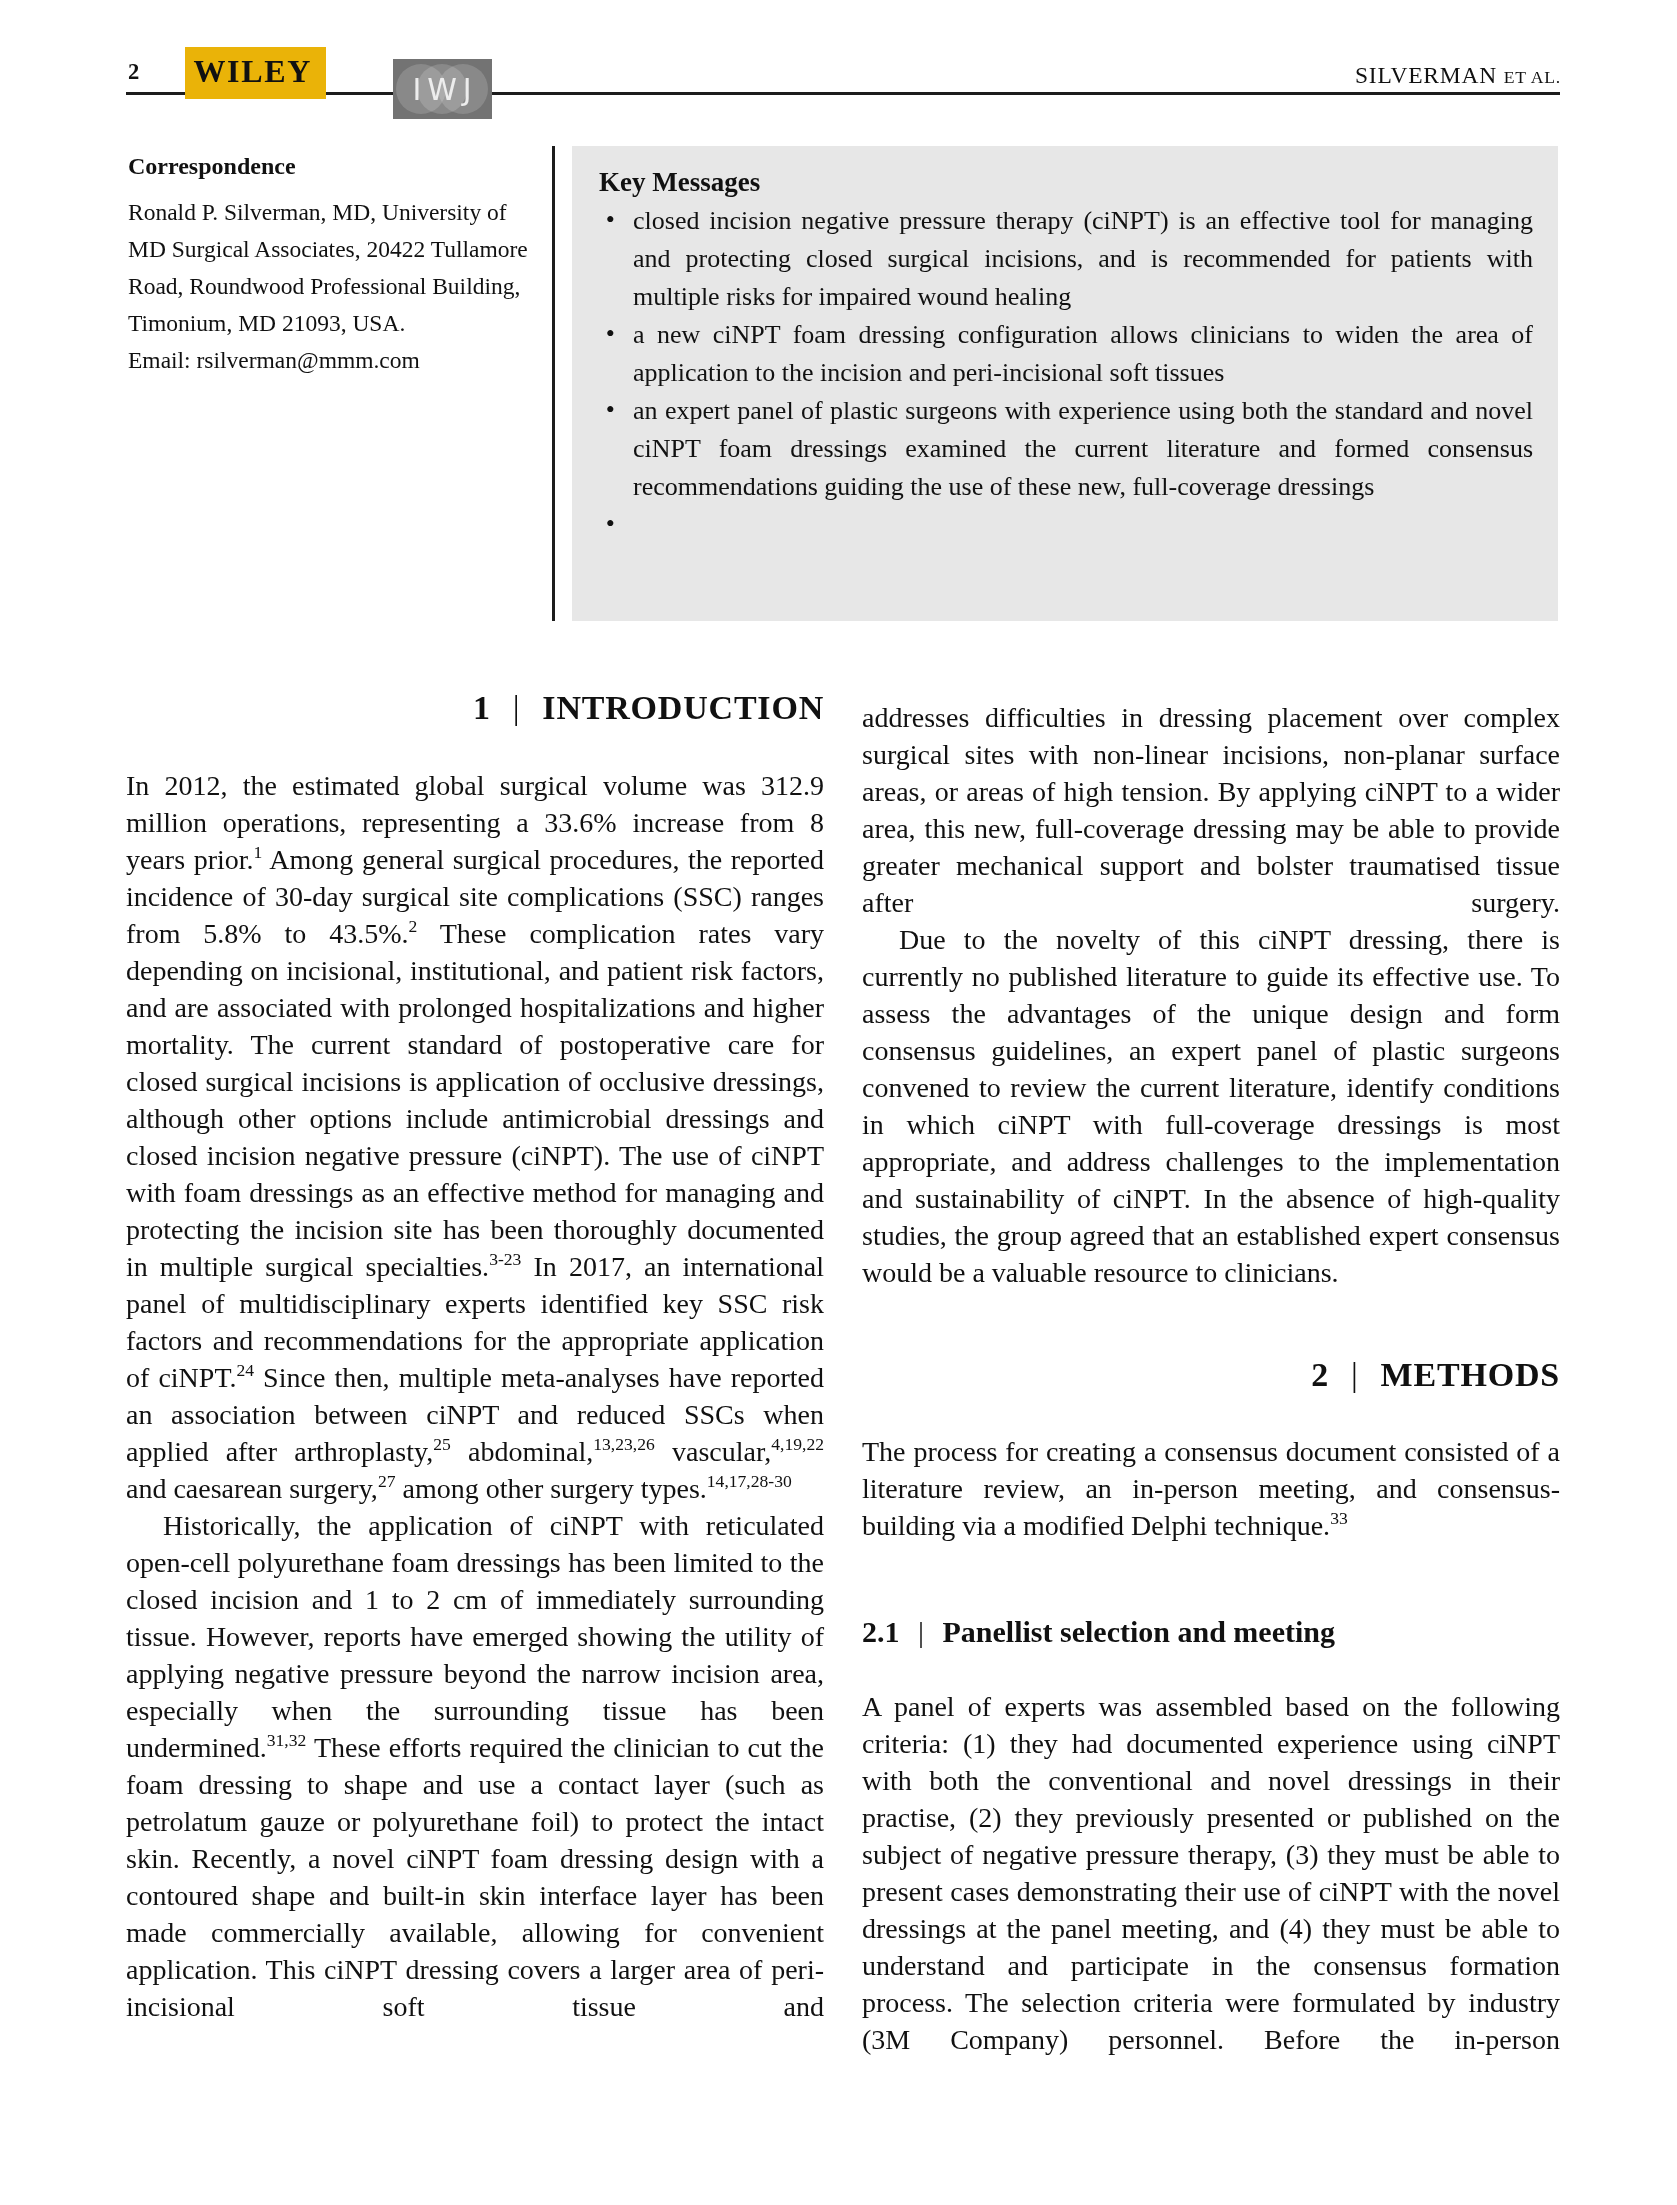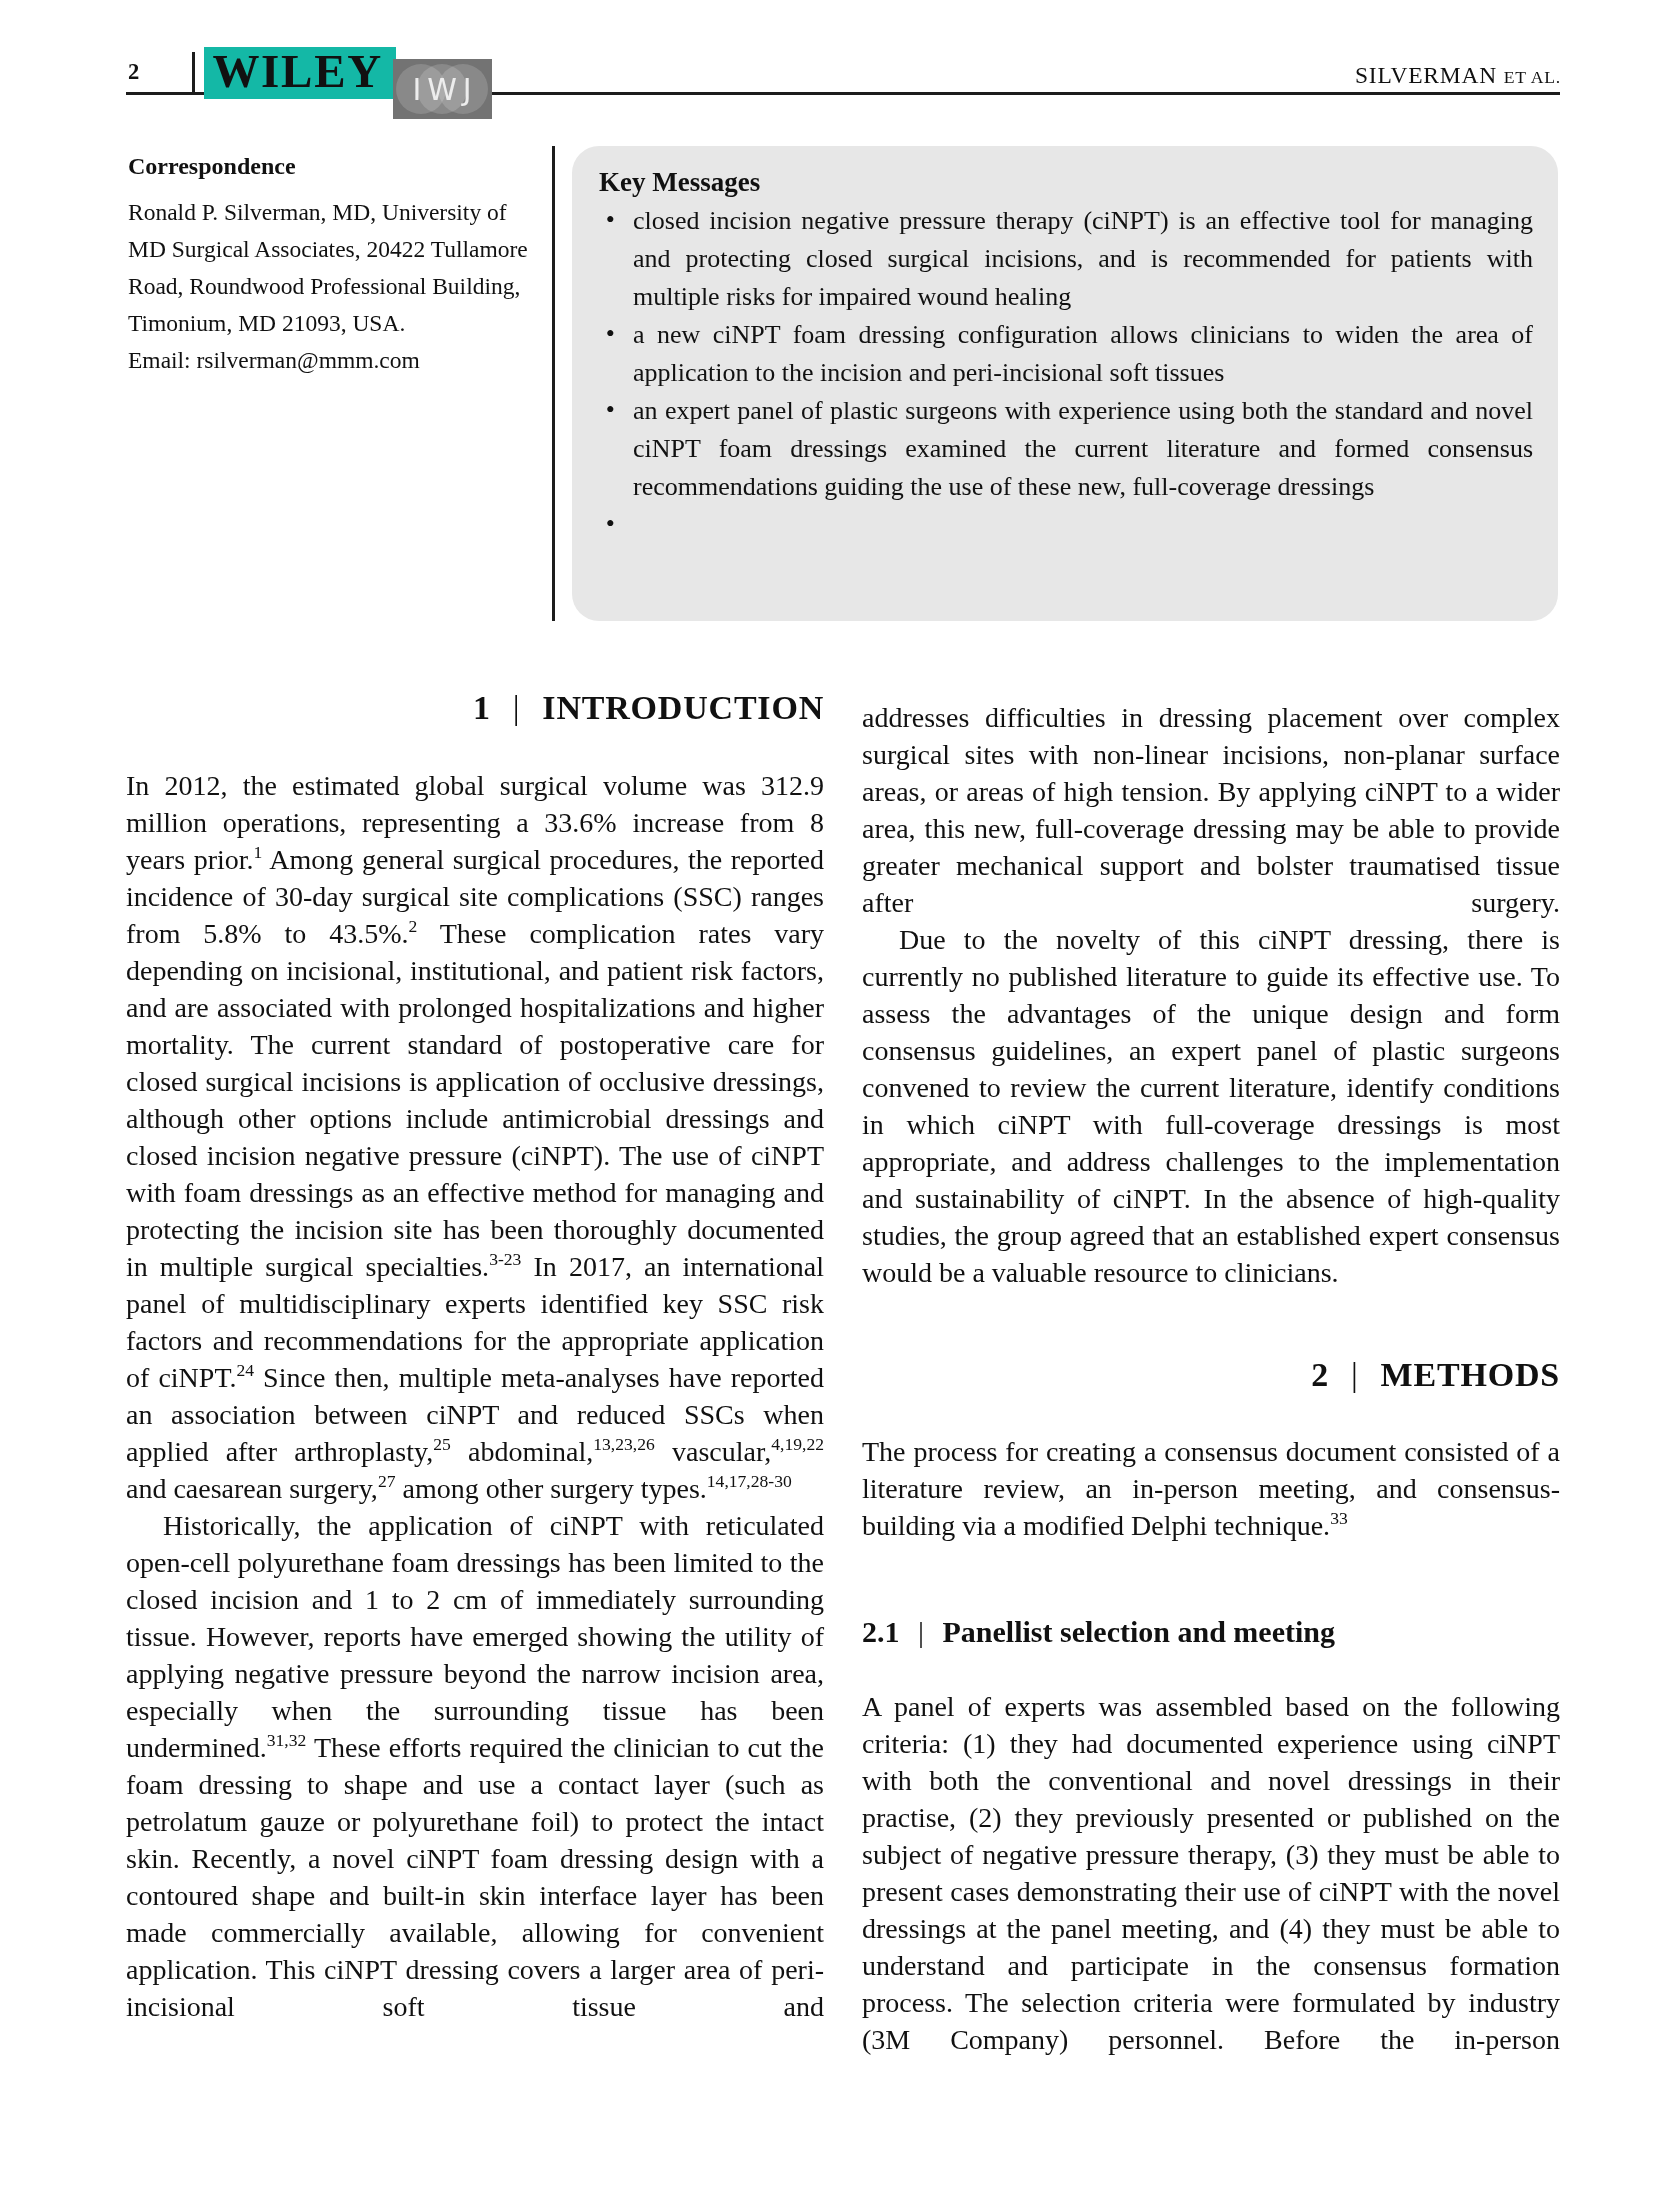--- a/index.html
+++ b/index.html
@@ -11,23 +11,23 @@
     font-family: "Liberation Serif", serif;
     color: #111111;
     overflow: hidden;
   }
 
   
   .head-rule { position:absolute; left:126px; top:92px; width:1434px; height:3.4px; background:#1c1c1c; }
   .page-number { position:absolute; left:128px; top:59px; font-size:22.6px; font-weight:bold; }
   .head-tick { position:absolute; left:192px; top:52px; width:2.5px; height:41px; background:#1c1c1c; }
   .wiley-logo {
-    position:absolute; left:204px; top:47px;
-    font-size:47px; font-weight:bold; letter-spacing:1.7px;
-    line-height:49px; background:#14b8a6; padding:0 13.4px 3.4px 8.4px;
+    position:absolute; left:185px; top:47px;
+    font-size:32px; font-weight:bold; letter-spacing:1.7px;
+    line-height:49px; background:#eab308; padding:0 13.4px 3.4px 8.4px;
   }
   .iwj-badge {
     position:absolute; left:393px; top:59px; width:99px; height:60px;
     background:#737373; overflow:hidden;
   }
   .iwj-circle { position:absolute; top:5px; width:50px; height:50px; border-radius:50%;
     background:rgba(255,255,255,0.16); }
   .iwj-c1 { left:3.4px; } .iwj-c2 { left:24px; } .iwj-c3 { left:45px; }
   .iwj-label {
     position:absolute; left:0; top:0; width:100%; height:100%;
@@ -43,21 +43,21 @@
 
   
   .correspondence { position:absolute; left:128px; top:148px; width:424px; font-size:23.5px; line-height:37px; }
   .correspondence .corr-title { font-weight:bold; font-size:24px; margin-bottom:9px; }
   .correspondence .corr-line { white-space:nowrap; }
 
   
   .v-separator { position:absolute; left:552px; top:146px; width:3.4px; height:475px; background:#1c1c1c; }
   .key-box {
     position:absolute; left:572px; top:146px; width:986px; height:475px;
-    background:#e7e7e7; box-sizing:border-box; padding:17px 25px 0 27px; overflow:hidden;border-radius:27px;
+    background:#e7e7e7; box-sizing:border-box; padding:17px 25px 0 27px; overflow:hidden;
   }
   .key-box .km-title { font-size:27px; font-weight:bold; line-height:39px; }
   .km-list { list-style:none; margin:0; padding:0; }
   .km-list li {
     position:relative; padding-left:34px; font-size:26px; line-height:38px;
     text-align:justify;
   }
   .km-list .bullet { position:absolute; left:6.7px; top:-0.8px; }
 
   

